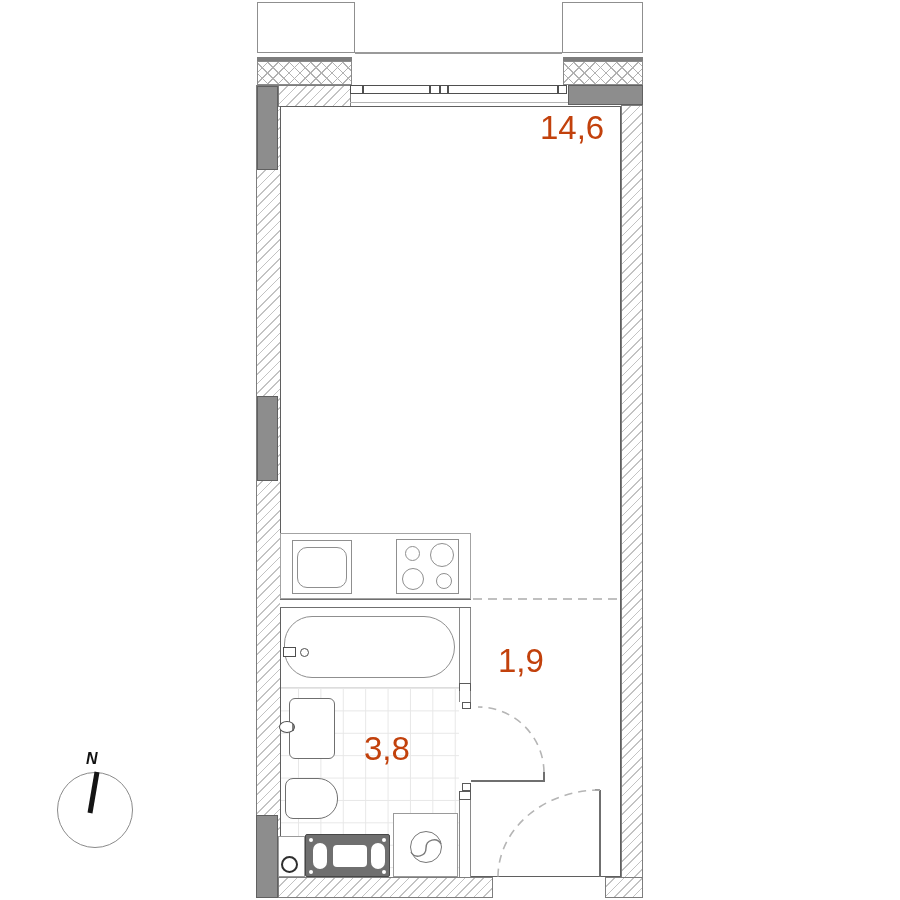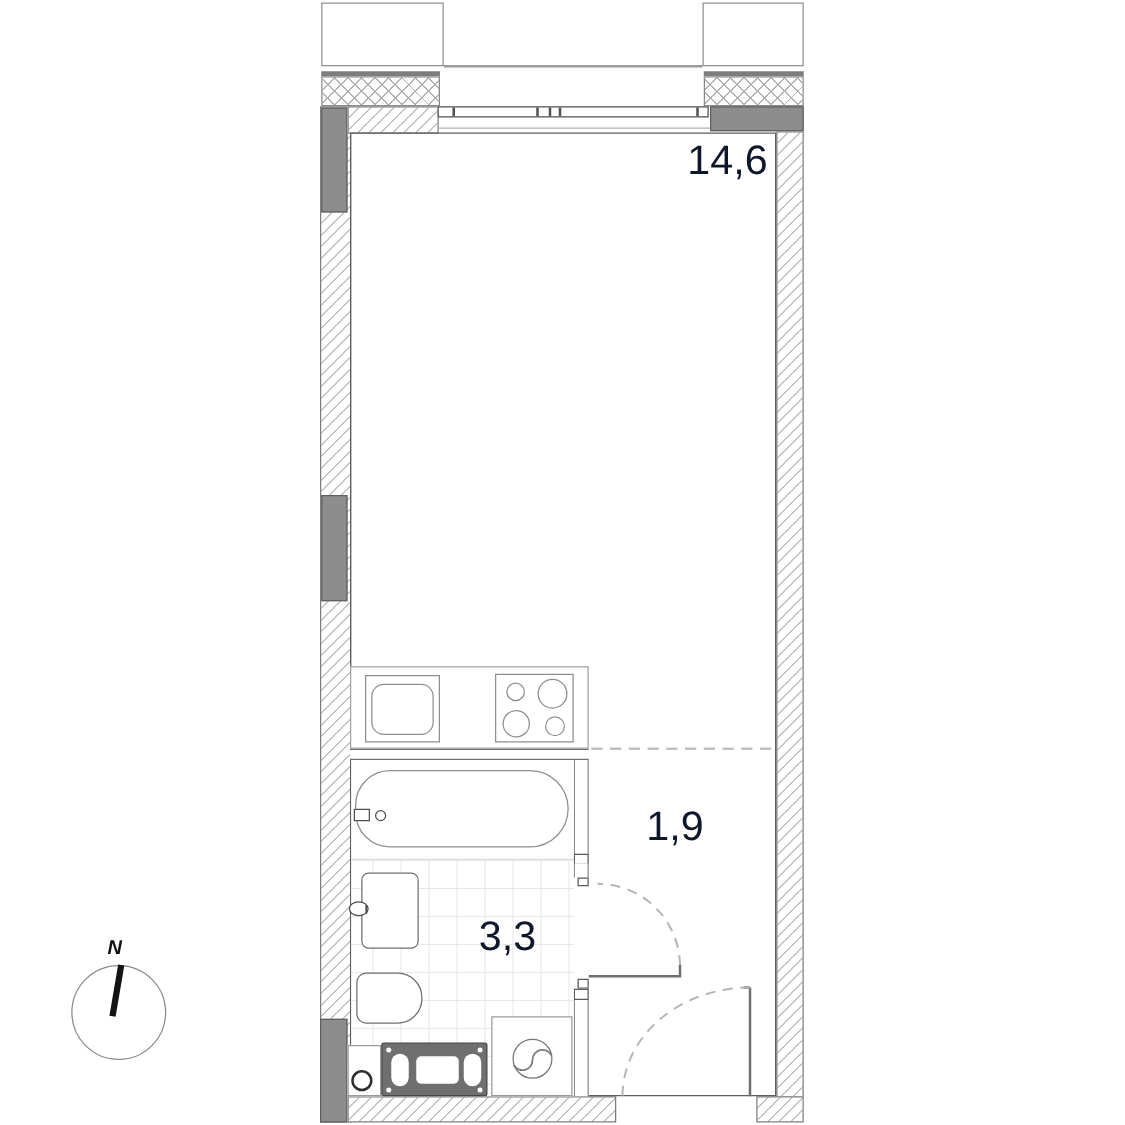--- a/index.html
+++ b/index.html
@@ -15,21 +15,21 @@
                      repeating-linear-gradient(135deg,transparent 0 6.5px,#b2b2b2 6.5px 7.6px);}
   .grayfill{background:#8d8d8d;border:1px solid #606060;}
   .outline{background:#fff;border:1px solid #8f8f8f;}
   .fixline{background:#fff;border:1.4px solid #8f8f8f;}
   .darkline{background:#fff;border:1.5px solid #4e4e4e;}
   .circ{border-radius:50%;}
   .tiles{background-color:#fff;
     background-image:linear-gradient(#e7e7e7 1px,transparent 1px),
                      linear-gradient(90deg,#e7e7e7 1px,transparent 1px);
     background-size:22.4px 22.4px;background-position:17px 0px;}
-  .roomlabel{font-size:33px;color:#0f172a;text-align:center;line-height:36px;letter-spacing:0px;}
+  .roomlabel{font-size:33px;color:#c2410c;text-align:left;line-height:36px;letter-spacing:0px;}
   .wallband-h{background:#fff;border-top:1px solid #6f6f6f;border-bottom:1px solid #6f6f6f;}
   .wallband-v{background:#fff;border-left:1px solid #8a8a8a;border-right:1px solid #8a8a8a;}
   .jamb{background:#fff;border:1px solid #5a5a5a;}
   .leaf{background:#6f6f6f;}
   svg{position:absolute;left:0;top:0;pointer-events:none;}
   .winband{background:#fff;border:1px solid #4f4f4f;}
   .windiv{position:absolute;top:0;bottom:0;width:2px;background:#4f4f4f;}
   .radslot{position:absolute;background:#fff;}
   .raddot{position:absolute;width:4px;height:4px;background:#fff;border-radius:50%;}
 </style>
@@ -111,21 +111,21 @@
   </div>
 
   <div class="abs" style="left:393px;top:813px;width:65px;height:64px;background:#fff;border:1px solid #9a9a9a;"></div>
   <div class="abs circ" style="left:410px;top:831px;width:32px;height:32px;border:1.4px solid #777;background:#fff;"></div>
 
   <div class="abs leaf" style="left:599px;top:790px;width:2px;height:87px;"></div>
   <div class="abs leaf" style="left:595px;top:789px;width:5px;height:2px;"></div>
 
   <div class="abs roomlabel" style="left:540px;top:110px;width:84px;">14,6</div>
   <div class="abs roomlabel" style="left:498px;top:643px;width:84px;">1,9</div>
-  <div class="abs roomlabel" style="left:364px;top:731px;width:84px;">3,3</div>
+  <div class="abs roomlabel" style="left:364px;top:731px;width:84px;">3,8</div>
 
   <div class="abs circ" style="left:57px;top:772px;width:76px;height:76px;border:1.5px solid #8a8a8a;"></div>
   <div class="abs" style="left:86px;top:750px;width:28px;font-size:16px;font-style:italic;font-weight:bold;color:#111;">N</div>
 
   <svg width="900" height="900" viewBox="0 0 900 900">
     <path d="M 473 599 H 620" fill="none" stroke="#c0c0c0" stroke-width="2" stroke-dasharray="9 6"></path>
     <path d="M 544 772 A 66 66 0 0 0 478 707" fill="none" stroke="#b5b5b5" stroke-width="1.6" stroke-dasharray="8 6"></path>
     <path d="M 600 790 A 102 87 0 0 0 498 877" fill="none" stroke="#b5b5b5" stroke-width="1.6" stroke-dasharray="8 6"></path>
     <path d="M 411 852 A 8 8 0 0 0 426 848 A 8 8 0 0 1 441 844" fill="none" stroke="#7a7a7a" stroke-width="1.4"></path>
     <path d="M 293 724 v 7" fill="none" stroke="#4e4e4e" stroke-width="1.4"></path>

